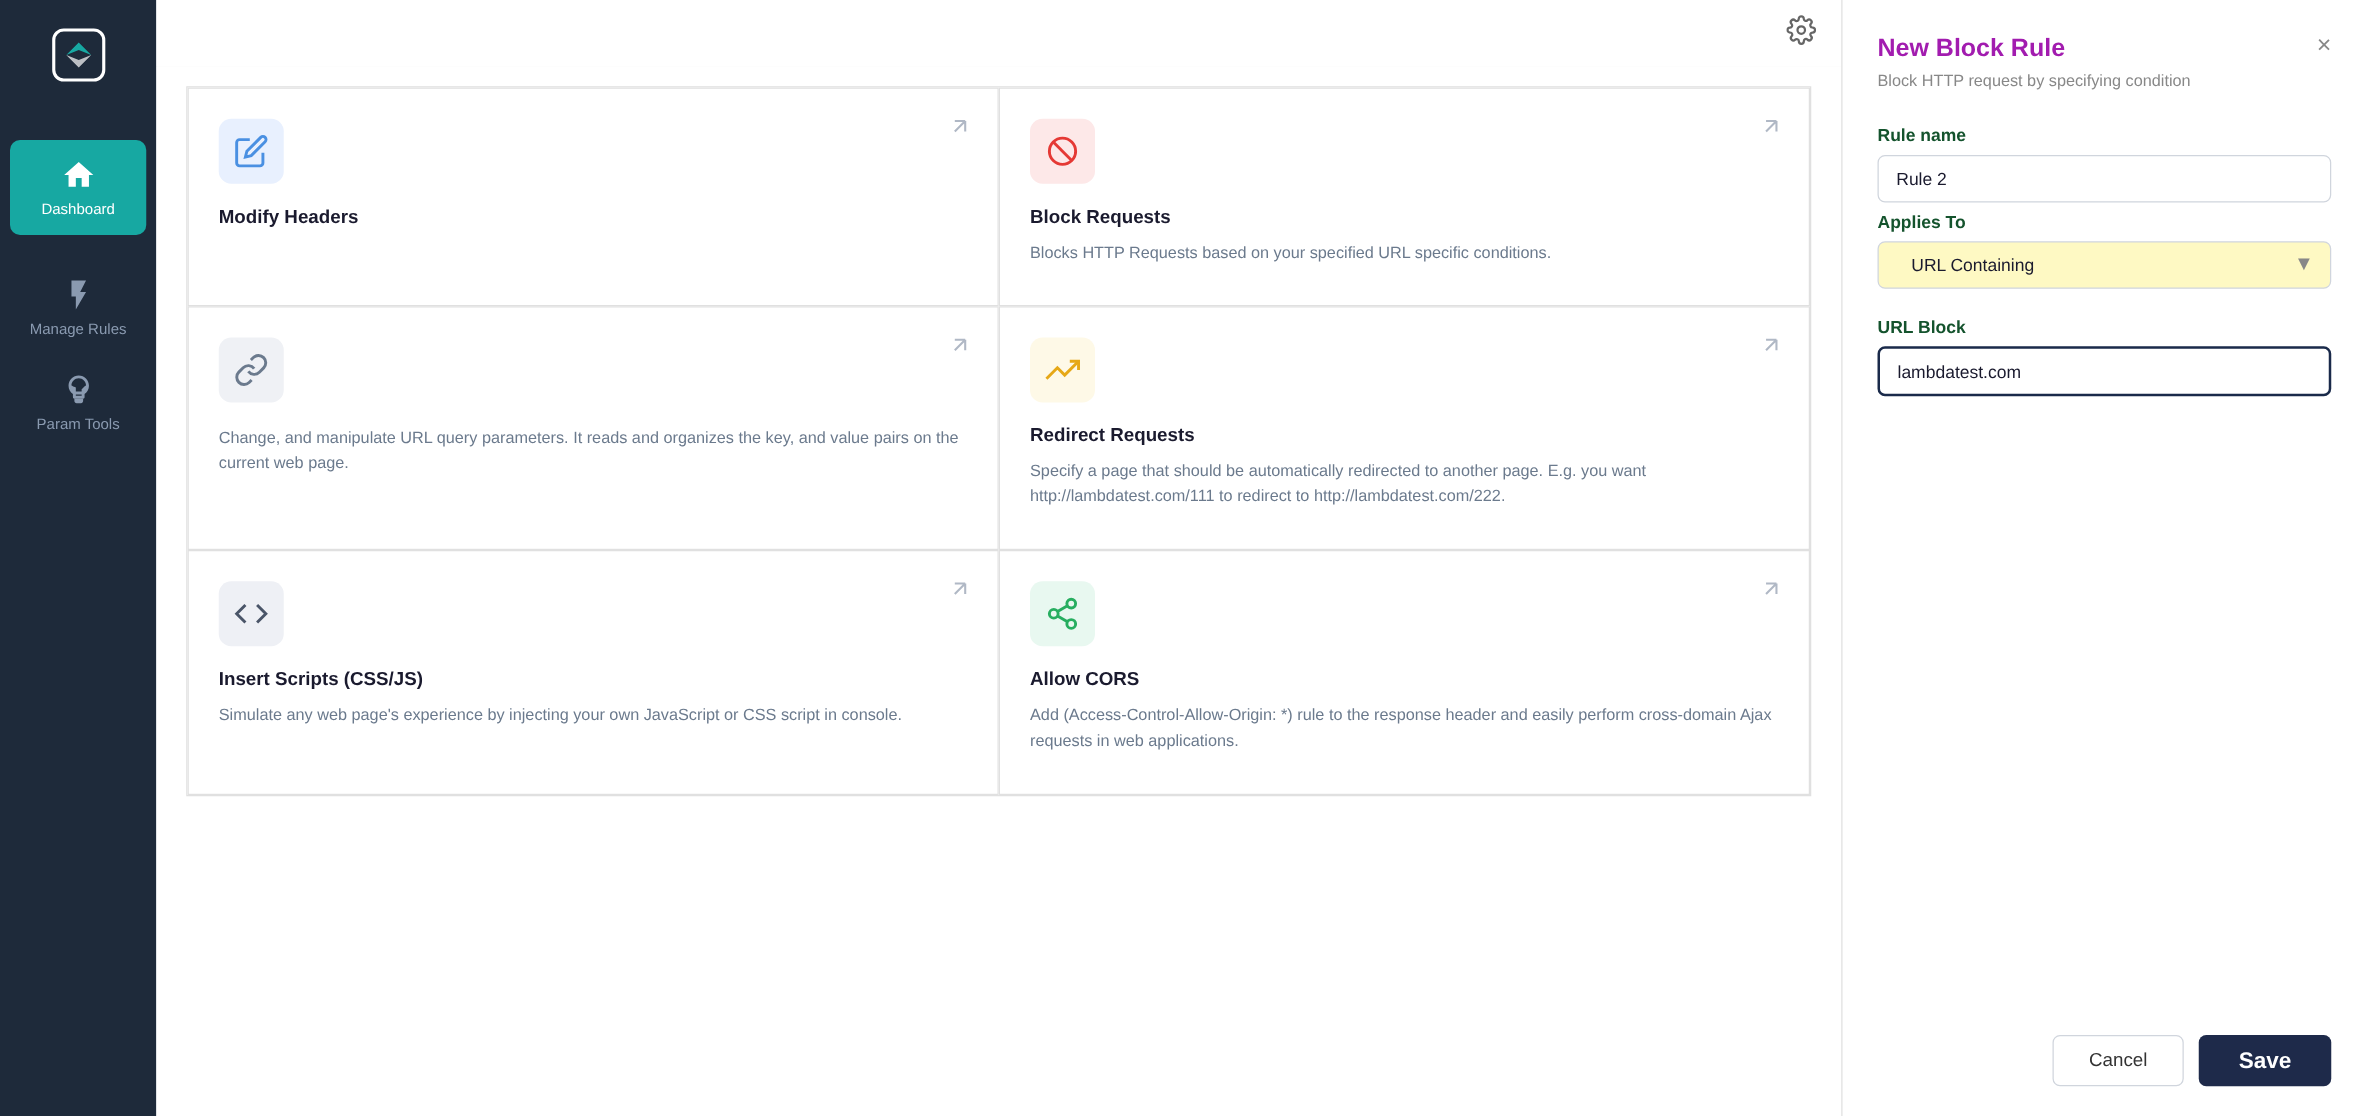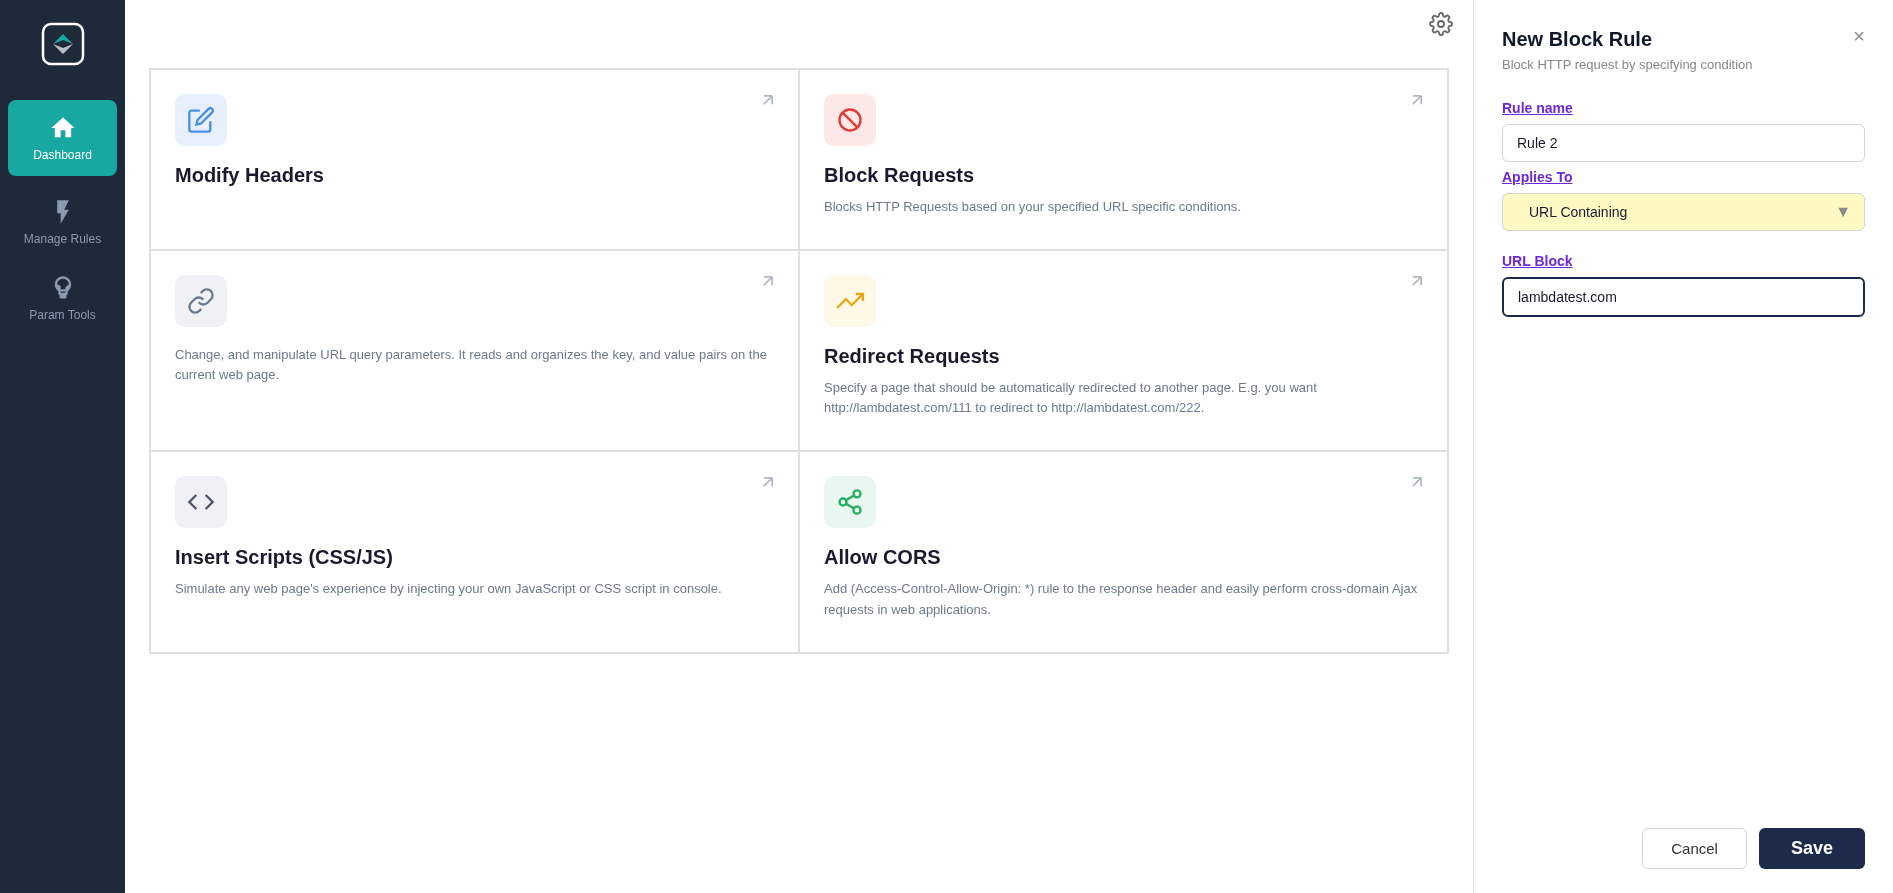--- a/index.html
+++ b/index.html
@@ -34,21 +34,21 @@
       padding: 14px 8px;
       cursor: pointer;
       color: #8a9ab0;
       gap: 6px;
       border-radius: 0;
     }
     .sidebar-item.active {
       background: #17a8a2;
       color: #fff;
       border-radius: 8px;
-      margin: 8px 8px;
+      margin: 20px 8px;
       width: calc(100% - 16px);
     }
     .sidebar-item svg { width: 28px; height: 28px; }
     .sidebar-item-label { font-size: 12px; font-weight: 500; text-align: center; }
 
     
     .main {
       flex: 1;
       display: flex;
       flex-direction: column;
@@ -105,21 +105,21 @@
     .card-icon-wrap.green { background: #e8f8f0; }
     .card-icon-wrap svg { width: 28px; height: 28px; }
     .card-arrow {
       position: absolute;
       top: 20px;
       right: 20px;
       color: #b0b8c5;
     }
     .card-arrow svg { width: 20px; height: 20px; }
     .card-title {
-      font-size: 20px;
+      font-size: 15px;
       font-weight: 600;
       color: #1a1a2e;
       margin-bottom: 10px;
     }
     .card-desc {
       font-size: 13px;
       color: #6b7a8d;
       line-height: 1.55;
     }
 
@@ -136,40 +136,39 @@
     }
     .panel-header {
       display: flex;
       justify-content: space-between;
       align-items: flex-start;
       margin-bottom: 6px;
     }
     .panel-title {
       font-size: 20px;
       font-weight: 700;
-      color: #0f172a;
+      color: #a21caf;
     }
     .panel-close {
       cursor: pointer;
       color: #888;
       font-size: 20px;
       line-height: 1;
       margin-top: -2px;
     }
     .panel-subtitle {
       font-size: 13px;
       color: #888;
       margin-bottom: 28px;
     }
     .form-label {
       font-size: 14px;
       font-weight: 600;
-      color: #6d28d9;
+      color: #14532d;
       margin-bottom: 8px;
-      text-decoration: underline;
     }
     .form-input {
       width: 100%;
       border: 1px solid #d0d5dd;
       border-radius: 6px;
       padding: 10px 14px;
       font-size: 14px;
       color: #1a1a2e;
       outline: none;
       margin-bottom: 7px;

